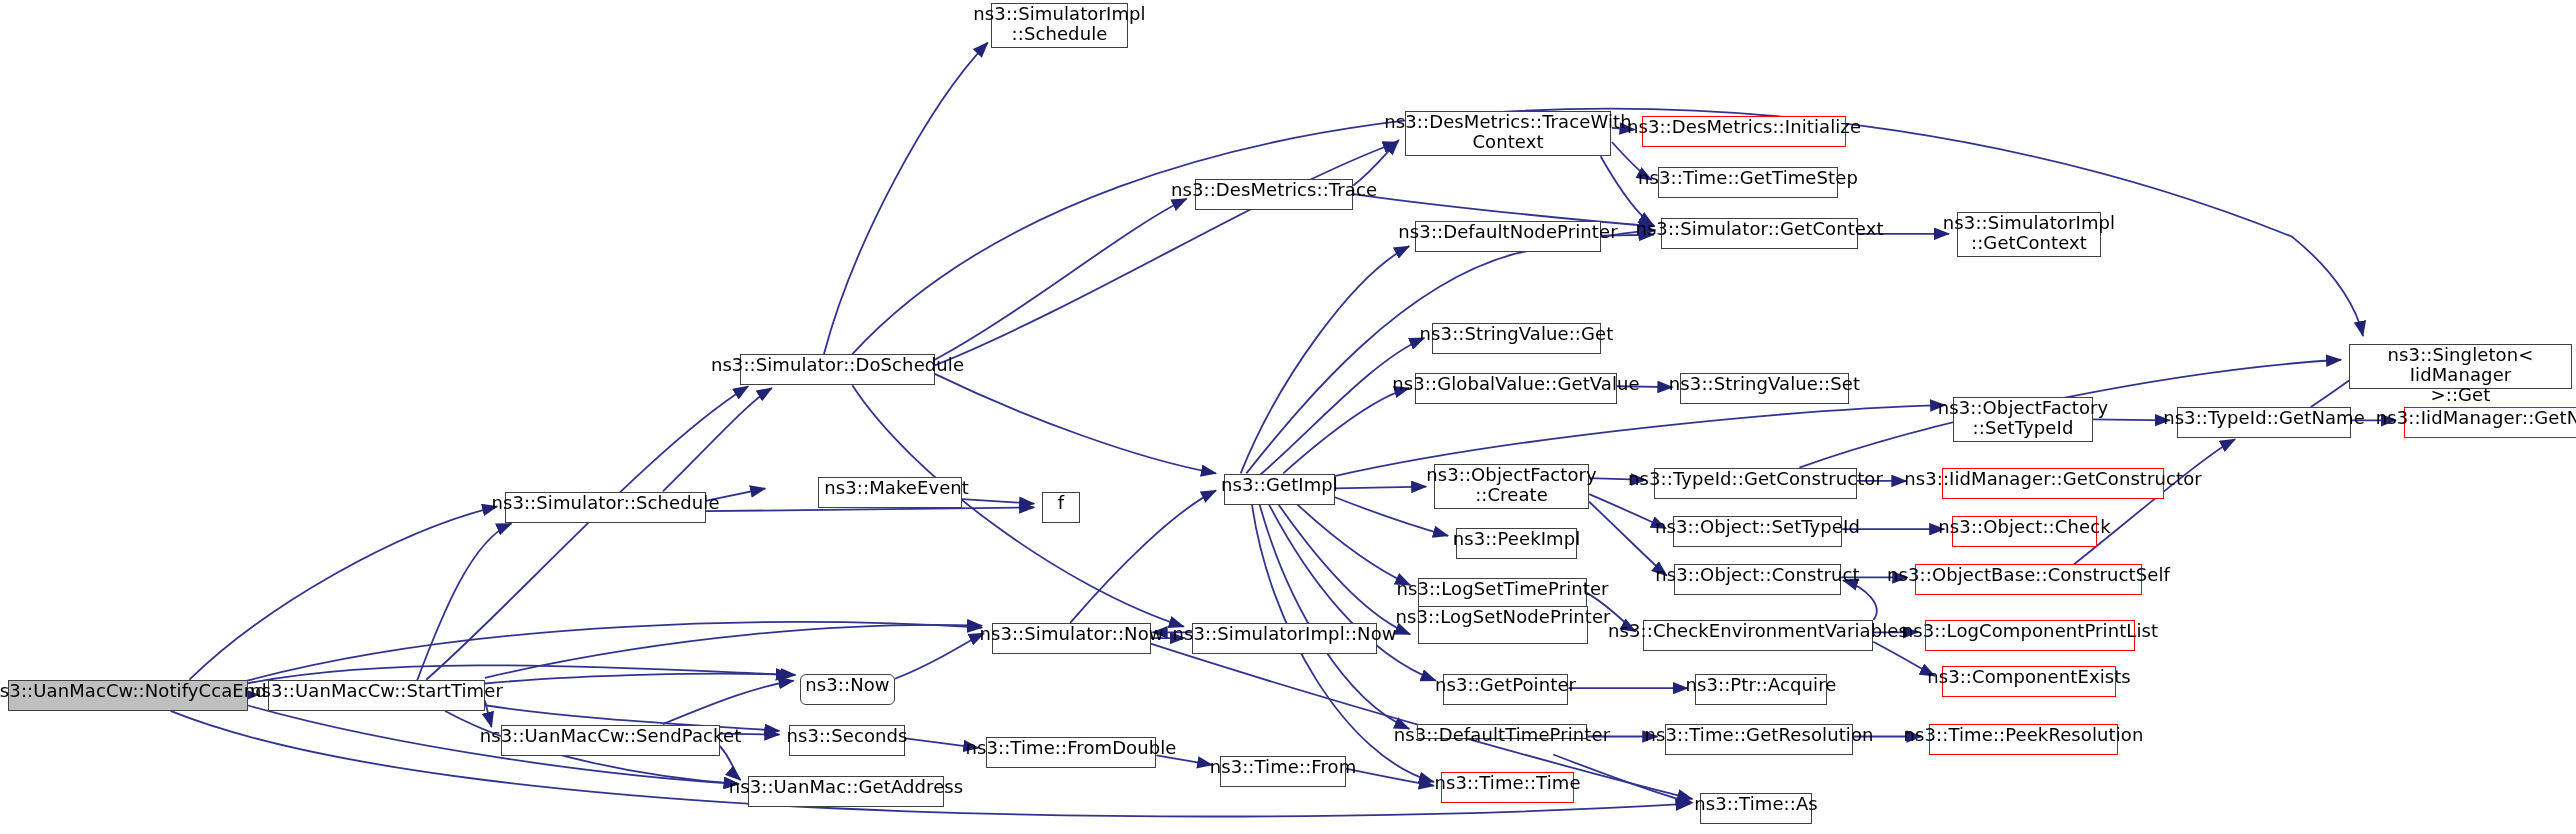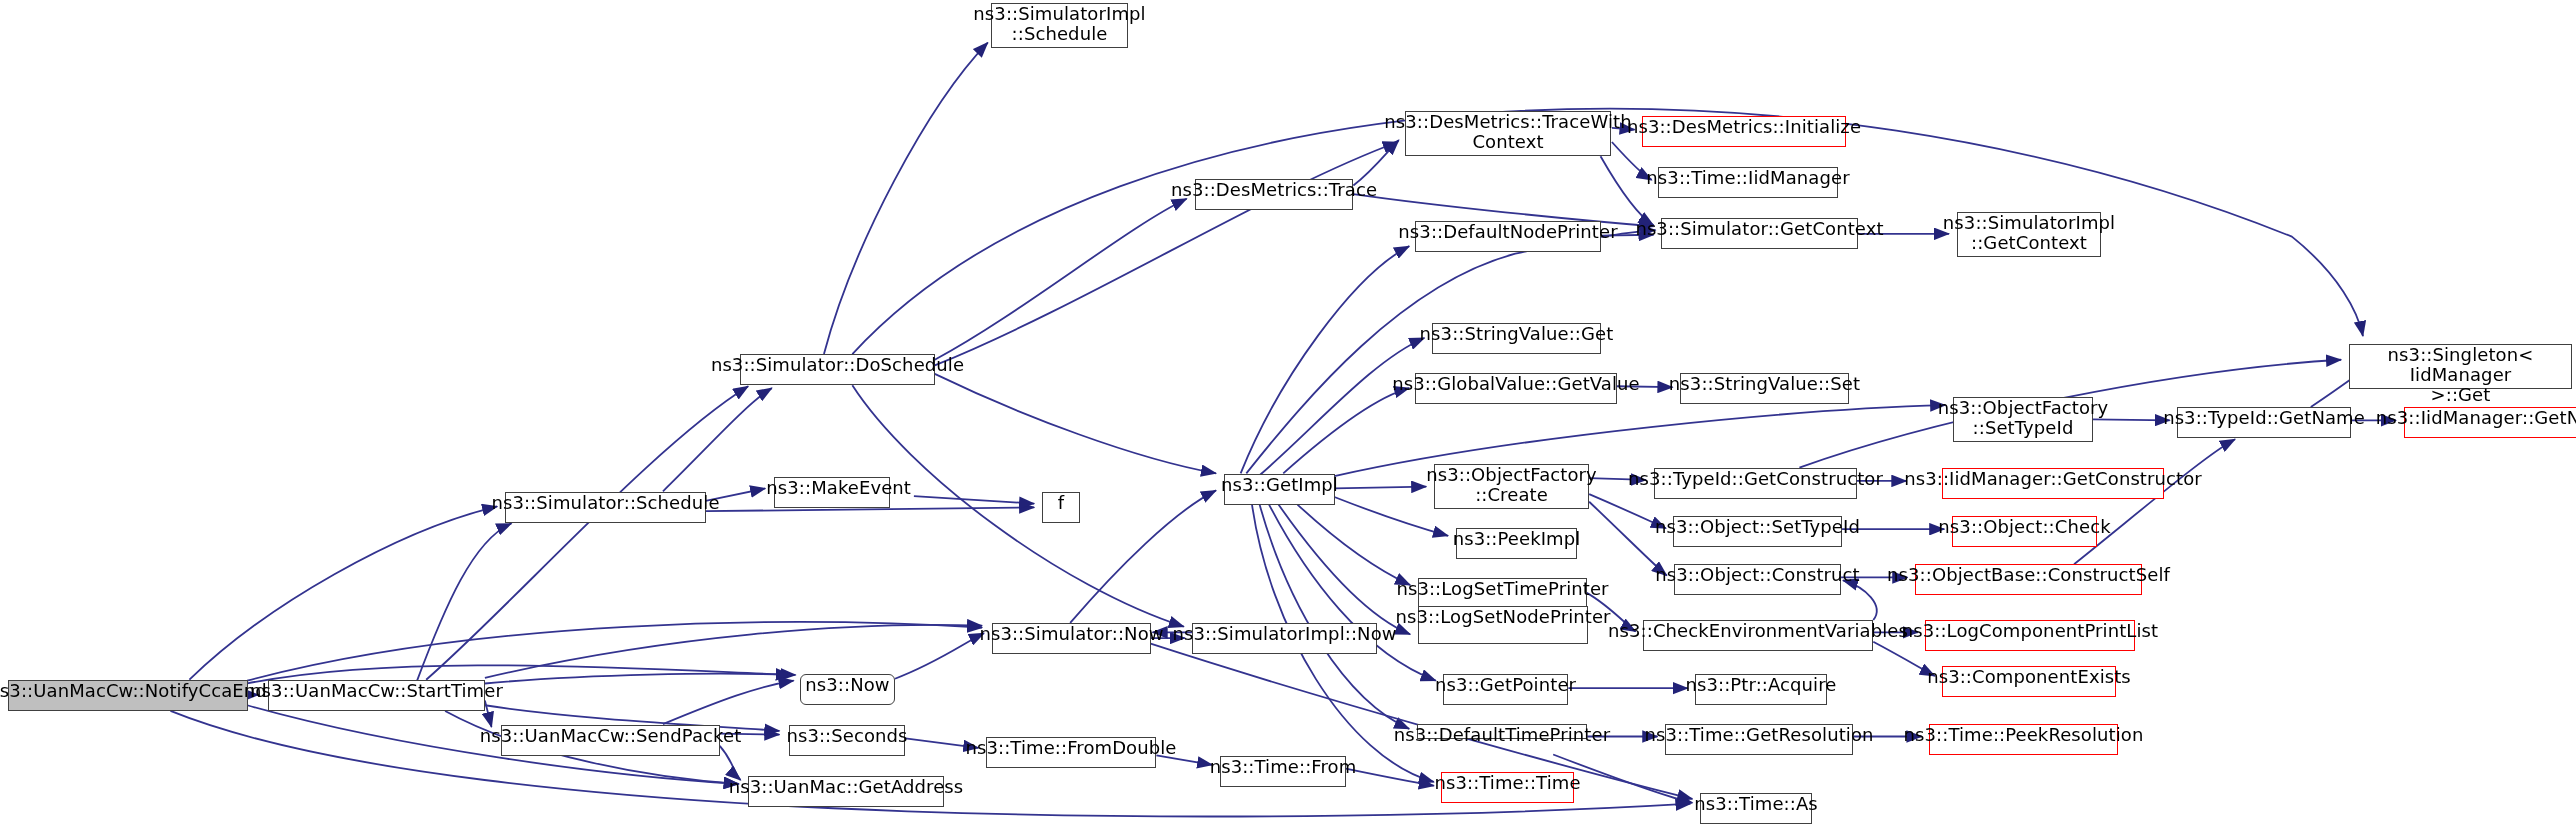--- a/index.html
+++ b/index.html
@@ -99,33 +99,33 @@
         <path d="M1259,668 L1217,668"></path>
       </g>
   </svg>
 <div class="node root" style="left: 7.6px; top: 680px; width: 240px; height: 31px;"><span>ns3::UanMacCw::NotifyCcaEnd</span></div>
     <div class="node" style="left: 268px; top: 680px; width: 217px; height: 31px;"><span>ns3::UanMacCw::StartTimer</span></div>
     <div class="node" style="left: 501px; top: 725px; width: 219px; height: 31px;"><span>ns3::UanMacCw::SendPacket</span></div>
     <div class="node" style="left: 748px; top: 776px; width: 196px; height: 31px;"><span>ns3::UanMac::GetAddress</span></div>
     <div class="node" style="left: 789px; top: 725px; width: 116px; height: 31px;"><span>ns3::Seconds</span></div>
     <div class="node" style="left: 800px; top: 674px; width: 95px; height: 31px; border-radius: 6px;"><span>ns3::Now</span></div>
     <div class="node" style="left: 505px; top: 492px; width: 201px; height: 31px;"><span>ns3::Simulator::Schedule</span></div>
-    <div class="node" style="left: 774px; top: 477px; width: 116px; height: 31px; padding-left: 19px;"><span>ns3::MakeEvent</span></div>
+    <div class="node" style="left: 818px; top: 477px; width: 144px; height: 31px; padding-left: 19px;"><span>ns3::MakeEvent</span></div>
     <div class="node" style="left: 1042px; top: 492px; width: 38px; height: 31px;"><span>f</span></div>
     <div class="node" style="left: 740px; top: 354px; width: 195px; height: 31px;"><span>ns3::Simulator::DoSchedule</span></div>
     <div class="node" style="left: 992px; top: 623px; width: 159px; height: 31px;"><span>ns3::Simulator::Now</span></div>
     <div class="node" style="left: 1192px; top: 623px; width: 185px; height: 31px;"><span>ns3::SimulatorImpl::Now</span></div>
     <div class="node" style="left: 986px; top: 737px; width: 170px; height: 31px;"><span>ns3::Time::FromDouble</span></div>
     <div class="node" style="left: 1220px; top: 756px; width: 126px; height: 31px;"><span>ns3::Time::From</span></div>
     <div class="node" style="left: 1224px; top: 474px; width: 111px; height: 31px;"><span>ns3::GetImpl</span></div>
     <div class="node" style="left: 1195px; top: 179px; width: 158px; height: 31px;"><span>ns3::DesMetrics::Trace</span></div>
     <div class="node" style="left: 1405px; top: 111px; width: 206px; height: 45px;"><span>ns3::DesMetrics::TraceWith
 Context</span></div>
     <div class="node red" style="left: 1642px; top: 116px; width: 204px; height: 31px;"><span>ns3::DesMetrics::Initialize</span></div>
-    <div class="node" style="left: 1658px; top: 167px; width: 180px; height: 31px;"><span>ns3::Time::IidManager</span></div>
+    <div class="node" style="left: 1658px; top: 167px; width: 180px; height: 31px;"><span>ns3::Time::GetTimeStep</span></div>
     <div class="node" style="left: 1415px; top: 221px; width: 186px; height: 31px;"><span>ns3::DefaultNodePrinter</span></div>
     <div class="node" style="left: 1661px; top: 218px; width: 197px; height: 31px;"><span>ns3::Simulator::GetContext</span></div>
     <div class="node" style="left: 1957px; top: 212px; width: 144px; height: 45px;"><span>ns3::SimulatorImpl
 ::GetContext</span></div>
     <div class="node" style="left: 1432px; top: 323px; width: 169px; height: 31px;"><span>ns3::StringValue::Get</span></div>
     <div class="node" style="left: 1415px; top: 373px; width: 202px; height: 31px;"><span>ns3::GlobalValue::GetValue</span></div>
     <div class="node" style="left: 1680px; top: 373px; width: 169px; height: 31px;"><span>ns3::StringValue::Set</span></div>
     <div class="node" style="left: 1434px; top: 464px; width: 155px; height: 45px;"><span>ns3::ObjectFactory
 ::Create</span></div>
     <div class="node" style="left: 1456px; top: 528px; width: 121px; height: 31px;"><span>ns3::PeekImpl</span></div>

